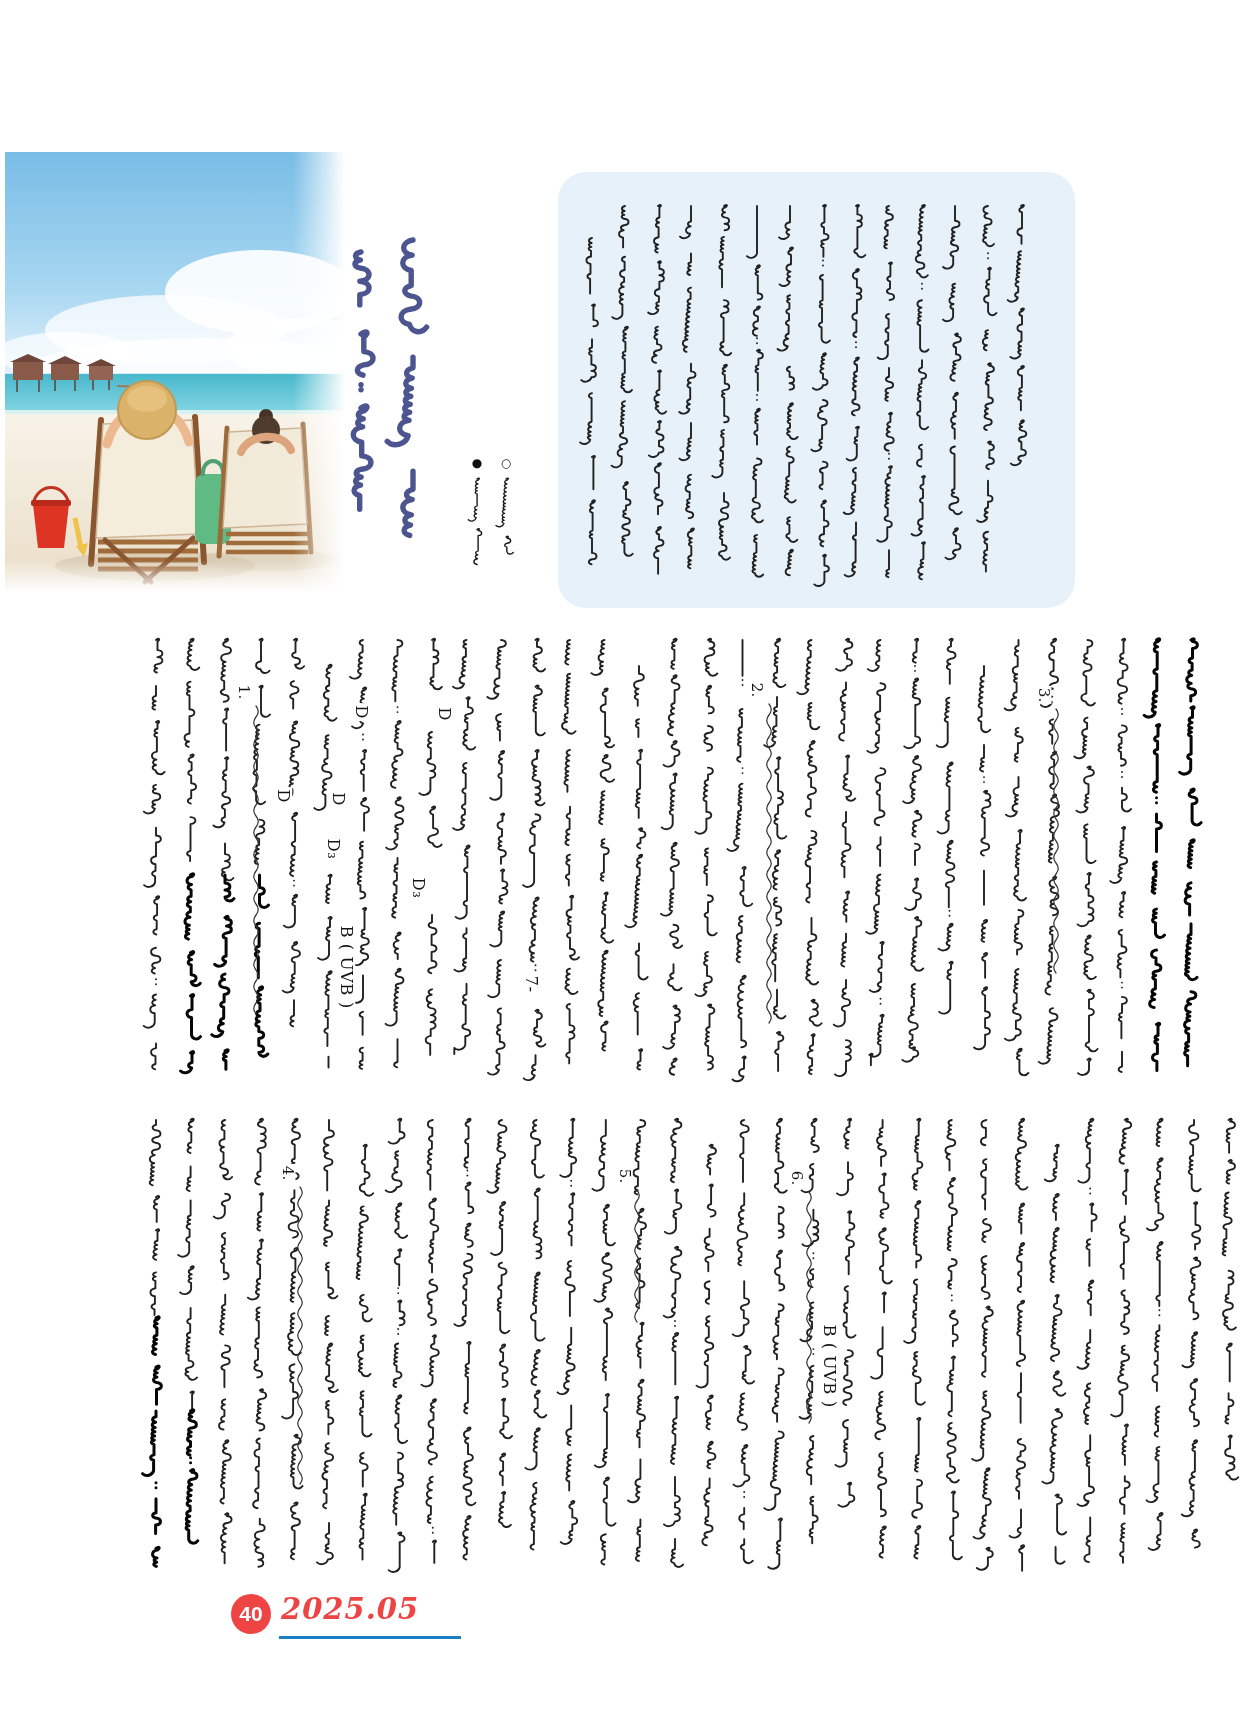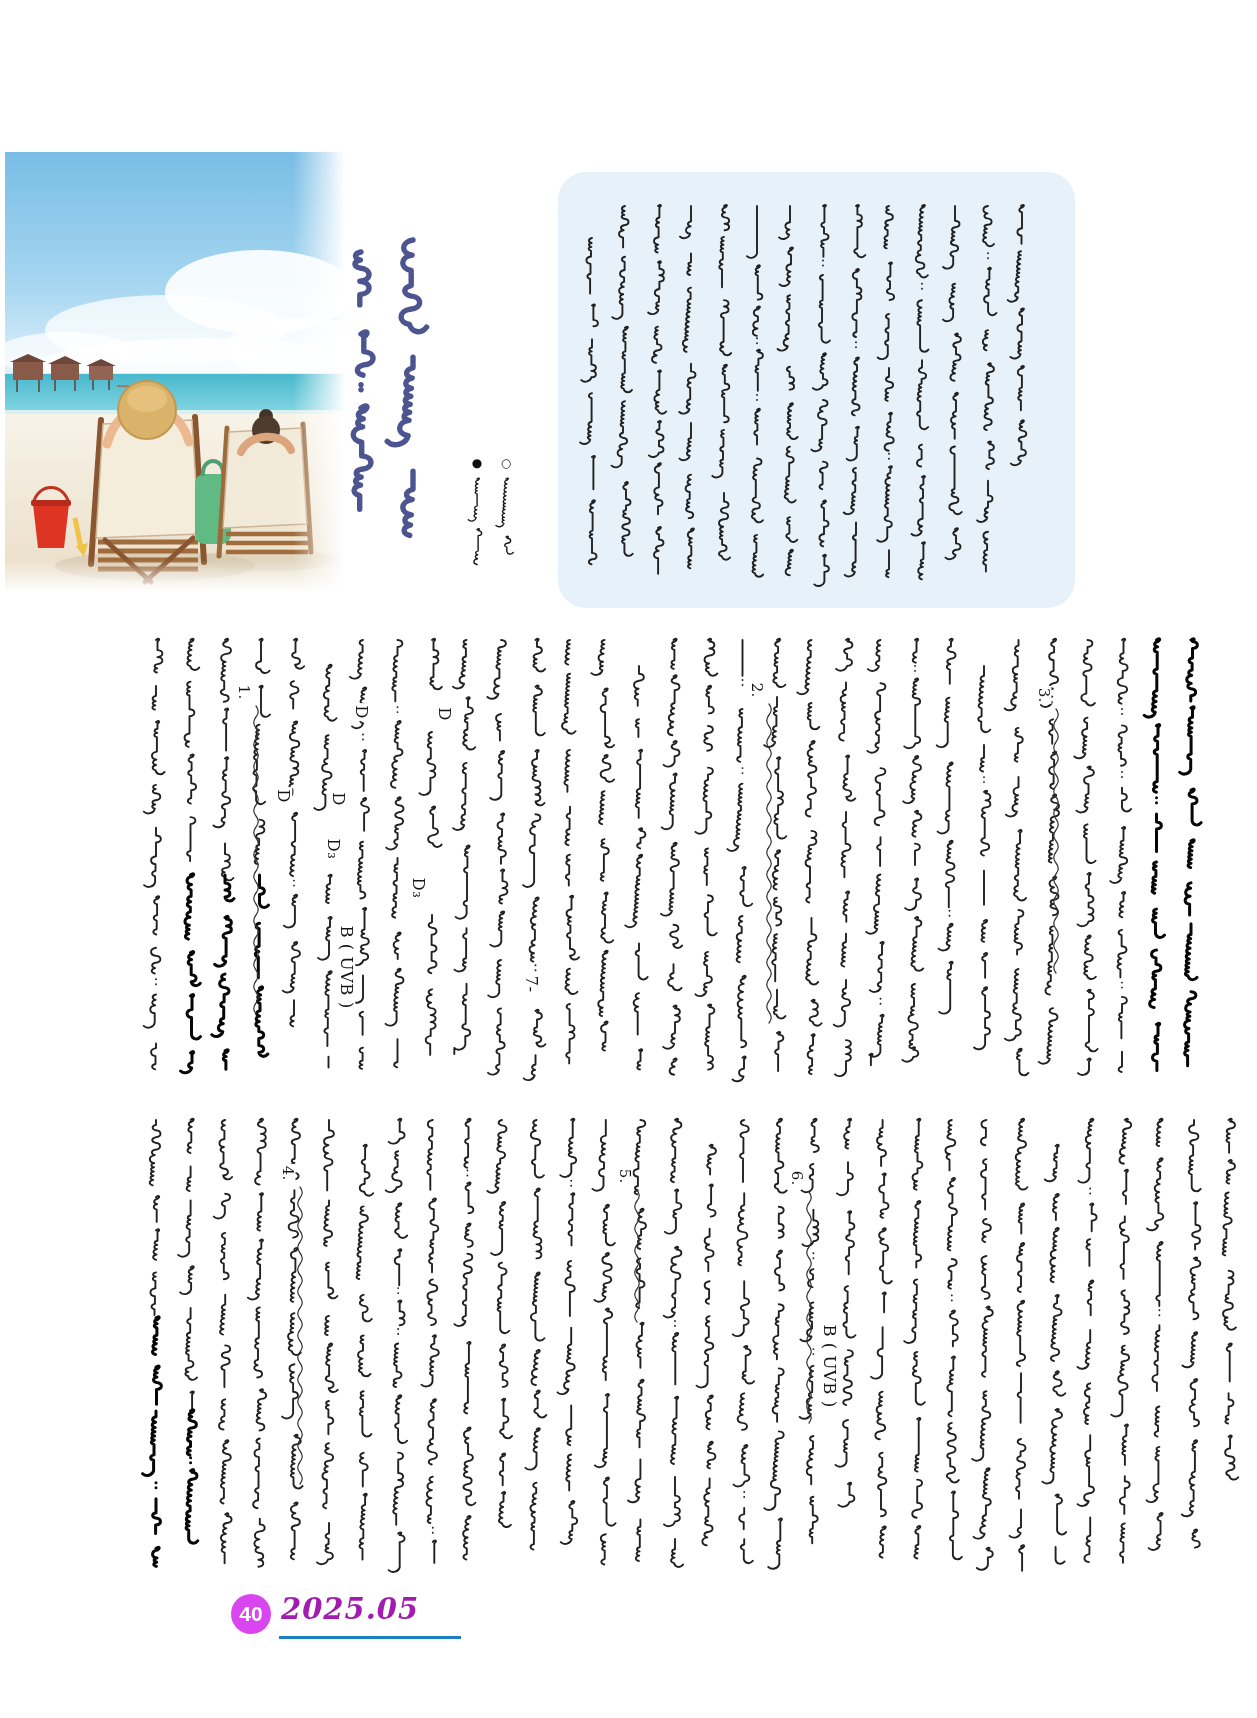--- a/index.html
+++ b/index.html
@@ -221,22 +221,22 @@
       <path d="M 769 704 q 4.5 5.5 0 11 q -4.5 5.5 0 11 q 4.5 5.5 0 11 q -4.5 5.5 0 11 q 4.5 5.5 0 11 q -4.5 5.5 0 11 q 4.5 5.5 0 11 q -4.5 5.5 0 11 q 4.5 5.5 0 11 q -4.5 5.5 0 11 q 4.5 5.5 0 11 q -4.5 5.5 0 11 q 4.5 5.5 0 11 q -4.5 5.5 0 11 q 4.5 5.5 0 11 q -4.5 5.5 0 11 q 4.5 5.5 0 11 q -4.5 5.5 0 11 q 4.5 5.5 0 11 q -4.5 5.5 0 11 q 4.5 5.5 0 11 q -4.5 5.5 0 11 q 4.5 5.5 0 11 q -4.5 5.5 0 11 q 4.5 5.5 0 11 q -4.5 5.5 0 11 q 4.5 5.5 0 11 q -4.5 5.5 0 11 q 4.5 5.5 0 11" fill="none" stroke="#333" stroke-width="1.2" stroke-linecap="round" stroke-linejoin="round"></path>
       <path d="M 1056 709 q 4.5 5.5 0 11 q -4.5 5.5 0 11 q 4.5 5.5 0 11 q -4.5 5.5 0 11 q 4.5 5.5 0 11 q -4.5 5.5 0 11 q 4.5 5.5 0 11 q -4.5 5.5 0 11 q 4.5 5.5 0 11 q -4.5 5.5 0 11 q 4.5 5.5 0 11 q -4.5 5.5 0 11 q 4.5 5.5 0 11 q -4.5 5.5 0 11 q 4.5 5.5 0 11 q -4.5 5.5 0 11 q 4.5 5.5 0 11 q -4.5 5.5 0 11 q 4.5 5.5 0 11 q -4.5 5.5 0 11 q 4.5 5.5 0 11 q -4.5 5.5 0 11 q 4.5 5.5 0 11 q -4.5 5.5 0 11" fill="none" stroke="#333" stroke-width="1.2" stroke-linecap="round" stroke-linejoin="round"></path>
       <path d="M 300 1187 q 4.5 5.5 0 11 q -4.5 5.5 0 11 q 4.5 5.5 0 11 q -4.5 5.5 0 11 q 4.5 5.5 0 11 q -4.5 5.5 0 11 q 4.5 5.5 0 11 q -4.5 5.5 0 11 q 4.5 5.5 0 11 q -4.5 5.5 0 11 q 4.5 5.5 0 11 q -4.5 5.5 0 11 q 4.5 5.5 0 11 q -4.5 5.5 0 11 q 4.5 5.5 0 11 q -4.5 5.5 0 11 q 4.5 5.5 0 11 q -4.5 5.5 0 11 q 4.5 5.5 0 11 q -4.5 5.5 0 11 q 4.5 5.5 0 11 q -4.5 5.5 0 11 q 4.5 5.5 0 11 q -4.5 5.5 0 11 q 4.5 5.5 0 11 q -4.5 5.5 0 11 q 4.5 5.5 0 11" fill="none" stroke="#333" stroke-width="1.2" stroke-linecap="round" stroke-linejoin="round"></path>
       <path d="M 637 1190 q 4.5 5.5 0 11 q -4.5 5.5 0 11 q 4.5 5.5 0 11 q -4.5 5.5 0 11 q 4.5 5.5 0 11 q -4.5 5.5 0 11 q 4.5 5.5 0 11 q -4.5 5.5 0 11 q 4.5 5.5 0 11 q -4.5 5.5 0 11 q 4.5 5.5 0 11 q -4.5 5.5 0 11" fill="none" stroke="#333" stroke-width="1.2" stroke-linecap="round" stroke-linejoin="round"></path>
       <path d="M 809 1192 q 4.5 5.5 0 11 q -4.5 5.5 0 11 q 4.5 5.5 0 11 q -4.5 5.5 0 11 q 4.5 5.5 0 11 q -4.5 5.5 0 11 q 4.5 5.5 0 11 q -4.5 5.5 0 11 q 4.5 5.5 0 11 q -4.5 5.5 0 11 q 4.5 5.5 0 11 q -4.5 5.5 0 11 q 4.5 5.5 0 11 q -4.5 5.5 0 11 q 4.5 5.5 0 11 q -4.5 5.5 0 11 q 4.5 5.5 0 11 q -4.5 5.5 0 11 q 4.5 5.5 0 11 q -4.5 5.5 0 11 q 4.5 5.5 0 11" fill="none" stroke="#333" stroke-width="1.2" stroke-linecap="round" stroke-linejoin="round"></path>
     </svg>
 
   <span class="bullet" style="left:477px;top:463px;">●</span>
   <span class="bullet" style="left:506px;top:463px;">○</span>
 
-  <span class="badge" style="background: #d946ef;">40</span>
-  <span class="issue" style="color: #a21caf;">2025.05</span>
+  <span class="badge" style="background: #ef4444;">40</span>
+  <span class="issue" style="color: #ef4444;">2025.05</span>
   <div class="footer-rule" style="background: rgb(29, 127, 195);"></div>
 
 <span class="marker num" style="left: 243px; top: 692px;">1.</span>
     <span class="marker num" style="left: 756px; top: 690px;">2.</span>
     <span class="marker num" style="left: 1043px; top: 695px;">3.</span>
     <span class="marker num" style="left: 287px; top: 1173px;">4.</span>
     <span class="marker num" style="left: 624px; top: 1176px;">5.</span>
     <span class="marker num" style="left: 796px; top: 1178px;">6.</span>
     <span class="marker lat" style="left: 361px; top: 712px;">D</span>
     <span class="marker lat" style="left: 444px; top: 714px;">D</span>

